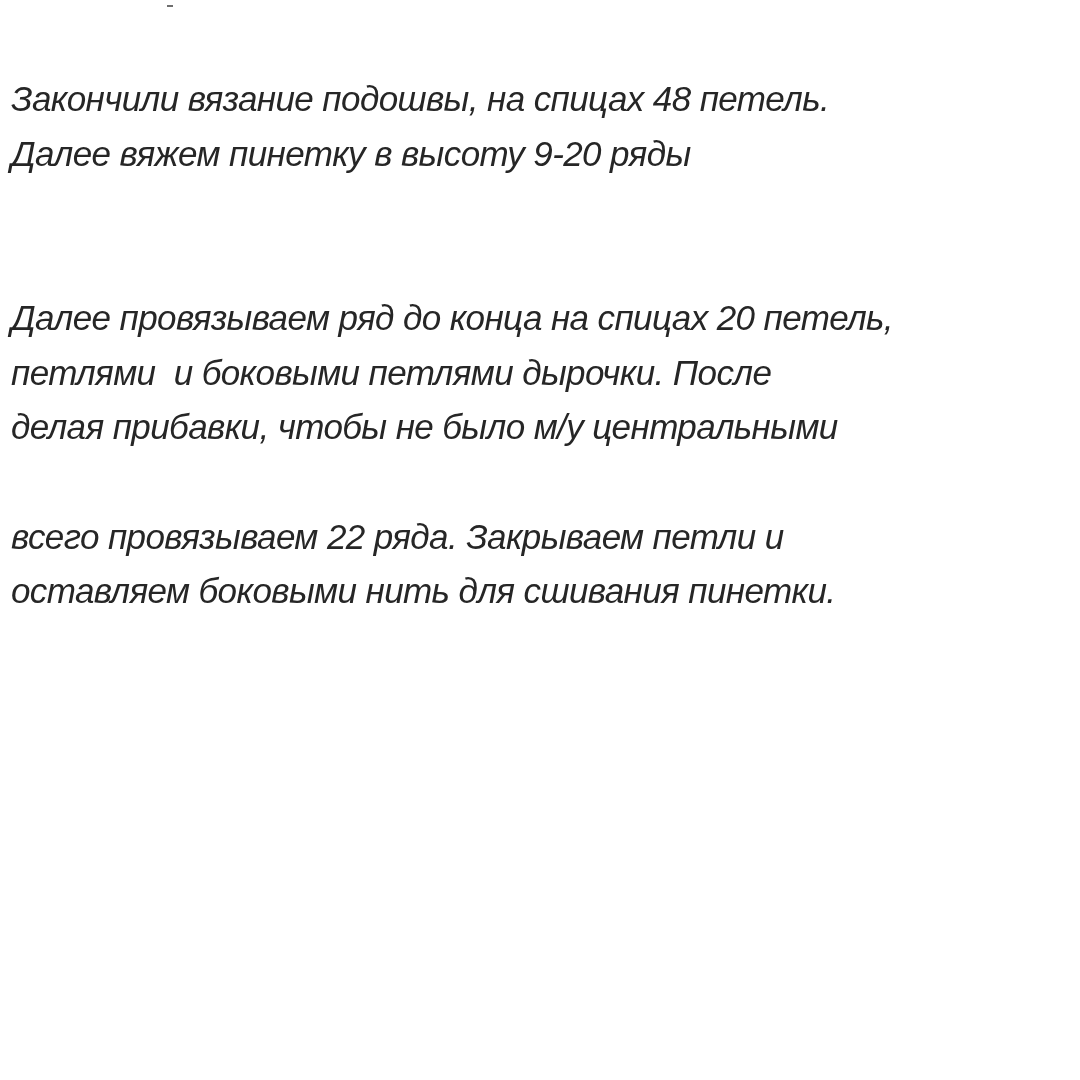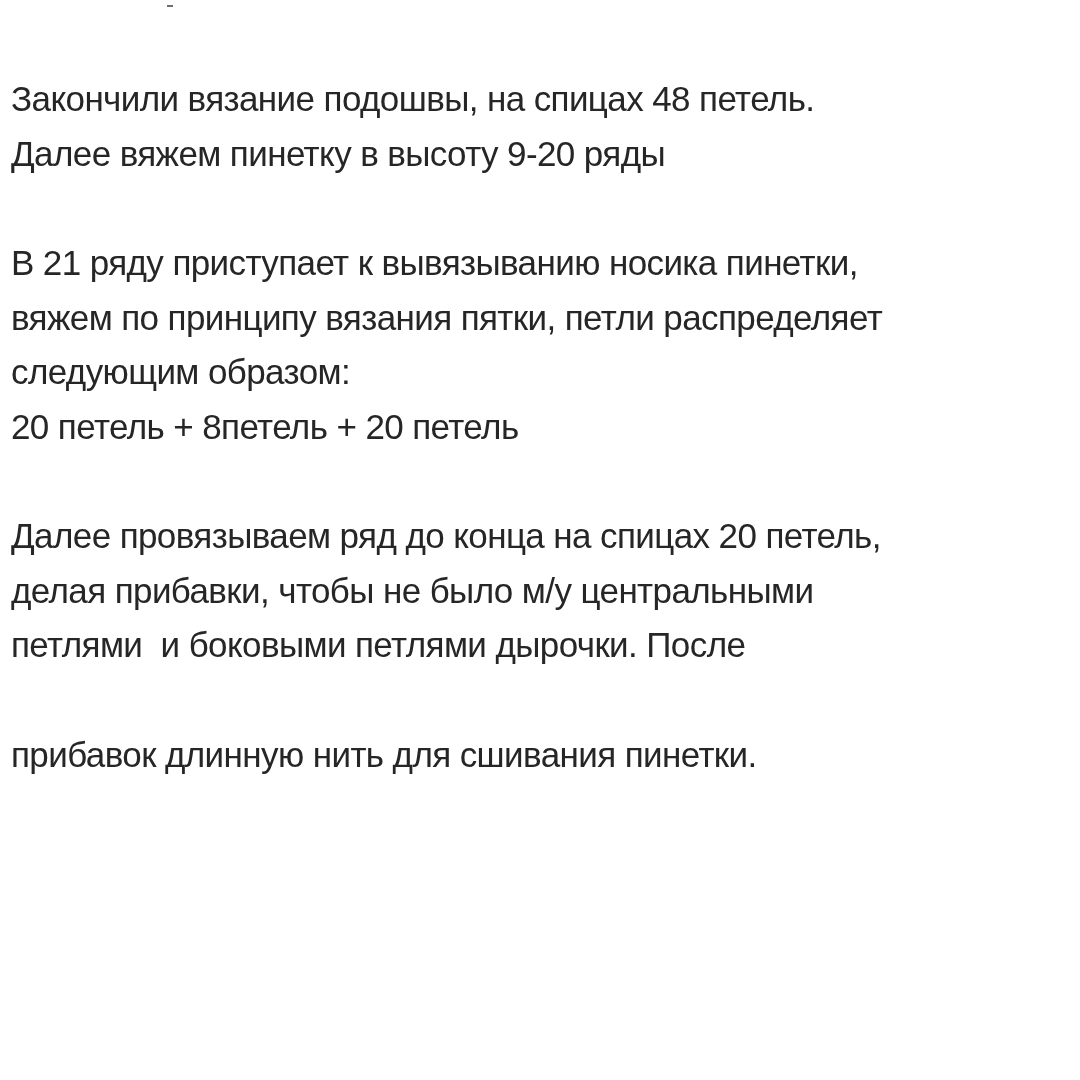--- a/index.html
+++ b/index.html
@@ -28,45 +28,41 @@
       left: 11px;
       top: 72px;
       width: 1065px;
     }
     .para {
       margin: 0;
       font-size: 35px;
       line-height: 54.5px;
       letter-spacing: -0.6px;
       white-space: nowrap;
+      font-style: italic;
     }
     .para .line { display: block; }
     .gap { height: 55px; }
   </style>
 </head>
 <body>
 
 <div class="top-mark"></div>
 
 <div class="content">
   <p class="para">
     <span class="line">Закончили вязание подошвы, на спицах 48 петель.</span>
     <span class="line">Далее вяжем пинетку в высоту 9-20 ряды</span>
   </p>
   <div class="gap"></div>
+  <div class="gap"></div>
   <p class="para">
-    <span class="line">В 21 ряду приступает к вывязыванию носика пинетки,</span>
-    <span class="line">вяжем по принципу вязания пятки, петли распределяет</span>
-    <span class="line">следующим образом:</span>
-    <span class="line">20 петель + 8петель + 20 петель</span>
+    <span class="line">Далее провязываем ряд до конца на спицах 20 петель,</span>
+    <span class="line" style="white-space: pre;">петлями  и боковыми петлями дырочки. После</span>
+    <span class="line">делая прибавки, чтобы не было м/у центральными</span>
   </p>
   <div class="gap"></div>
   <p class="para">
-    <span class="line">Далее провязываем ряд до конца на спицах 20 петель,</span>
-    <span class="line">делая прибавки, чтобы не было м/у центральными</span>
-    <span class="line" style="white-space: pre;">петлями  и боковыми петлями дырочки. После</span>
-  </p>
-  <div class="gap"></div>
-  <p class="para">
-    <span class="line">прибавок длинную нить для сшивания пинетки.</span>
+    <span class="line">всего провязываем 22 ряда. Закрываем петли и</span>
+    <span class="line">оставляем боковыми нить для сшивания пинетки.</span>
   </p>
   <div class="gap"></div>
 </div>
 
 </body></html>

